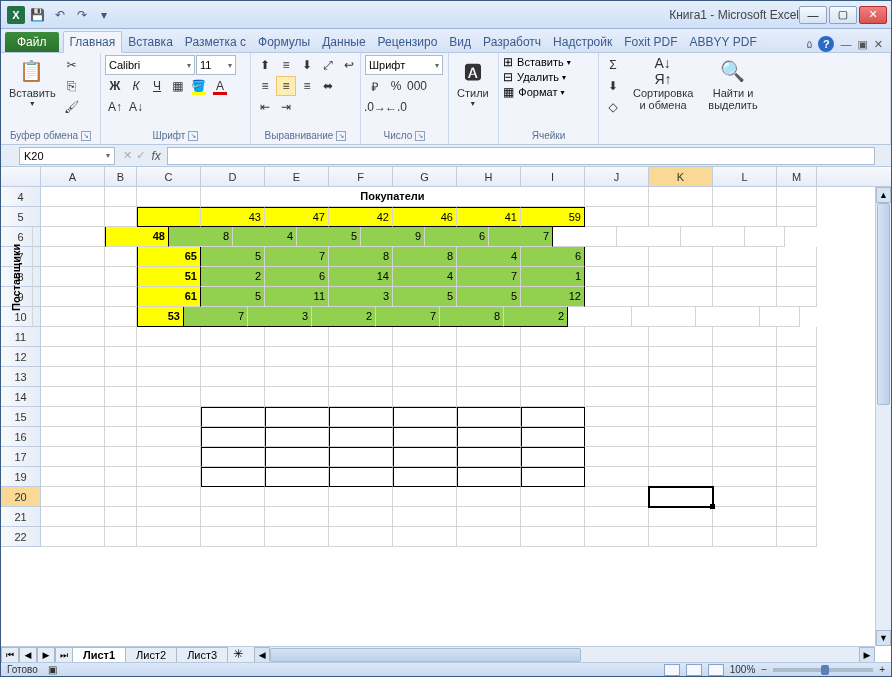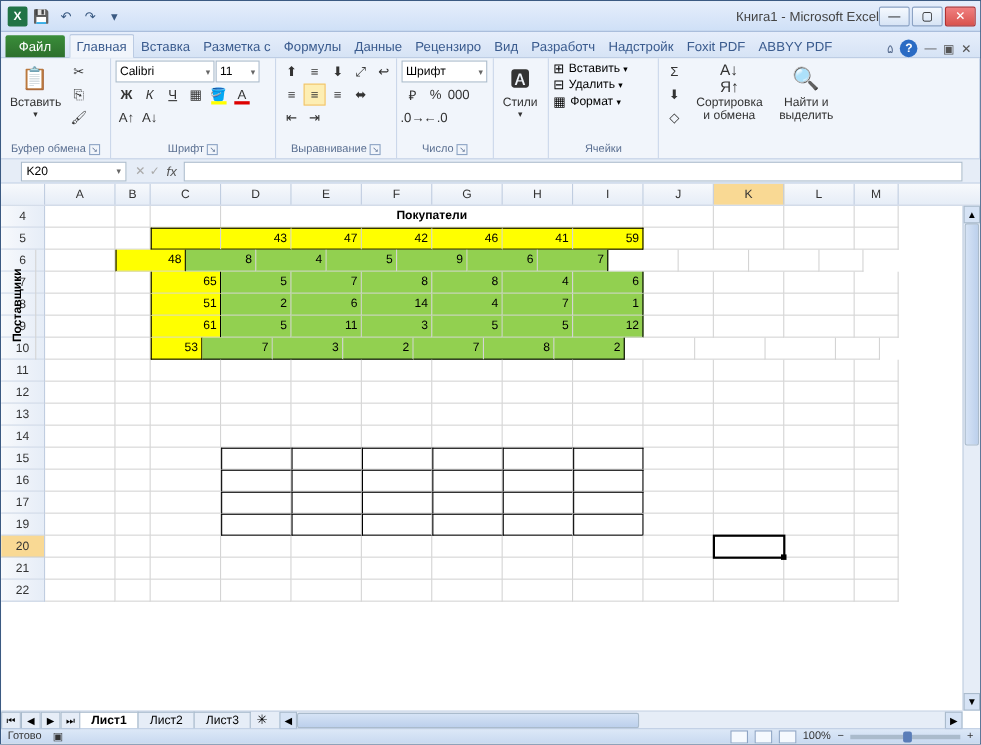--- a/index.html
+++ b/index.html
@@ -53,21 +53,21 @@
 .rows { position: absolute; top: 20px; left: 0; right: 16px; bottom: 30px; overflow: hidden; }
 .gridrow { display: flex; height: 20px; }
 .rowhead { width: 40px; background: linear-gradient(90deg,#f7f9fc,#e6edf7); border-right: 1px solid #c0cde0; border-bottom: 1px solid #c0cde0; text-align: center; font-size: 11px; color: #333; line-height: 20px; }
 .rowhead.active { background: #f9d994; }
 .cell { border-right: 1px solid #d4d4d4; border-bottom: 1px solid #d4d4d4; font-size: 11px; padding: 0 3px; line-height: 19px; text-align: right; position: relative; }
 .cell.center { text-align: center; }
 .yellow { background: #ffff00; }
 .green { background: #92d050; }
 .bt { border-top: 1px solid #000 !important; }
 .bb { border-bottom: 1px solid #000 !important; }
-.bl { border-left: 1px solid #000 !important; }
+.bl { border-left: 1px solid #000 !important; font-weight: bold; }
 .br { border-right: 1px solid #000 !important; }
 .vtext { writing-mode: vertical-rl; transform: rotate(180deg); font-weight: bold; text-align: center; line-height: 1; display: flex; align-items: center; justify-content: center; height: 100px; width: 100%; padding: 0; }
 .selected { outline: 2px solid #000; outline-offset: -1px; z-index: 2; }
 .selected::after { content: ""; position: absolute; right: -3px; bottom: -3px; width: 5px; height: 5px; background: #000; }
 
 
 .vscroll { position: absolute; top: 20px; right: 0; bottom: 30px; width: 16px; background: #e6edf7; border-left: 1px solid #c0cde0; }
 .vscroll .up, .vscroll .down { height: 16px; background: #d6e3f5; border: 1px solid #abc; display: flex; align-items: center; justify-content: center; font-size: 9px; }
 .vscroll .down { position: absolute; bottom: 0; left: 0; right: 0; }
 .vscroll .thumb { position: absolute; top: 16px; left: 1px; right: 1px; height: 44%; background: linear-gradient(90deg,#d6e3f5,#bcd0ec); border: 1px solid #abc; border-radius: 2px; }

